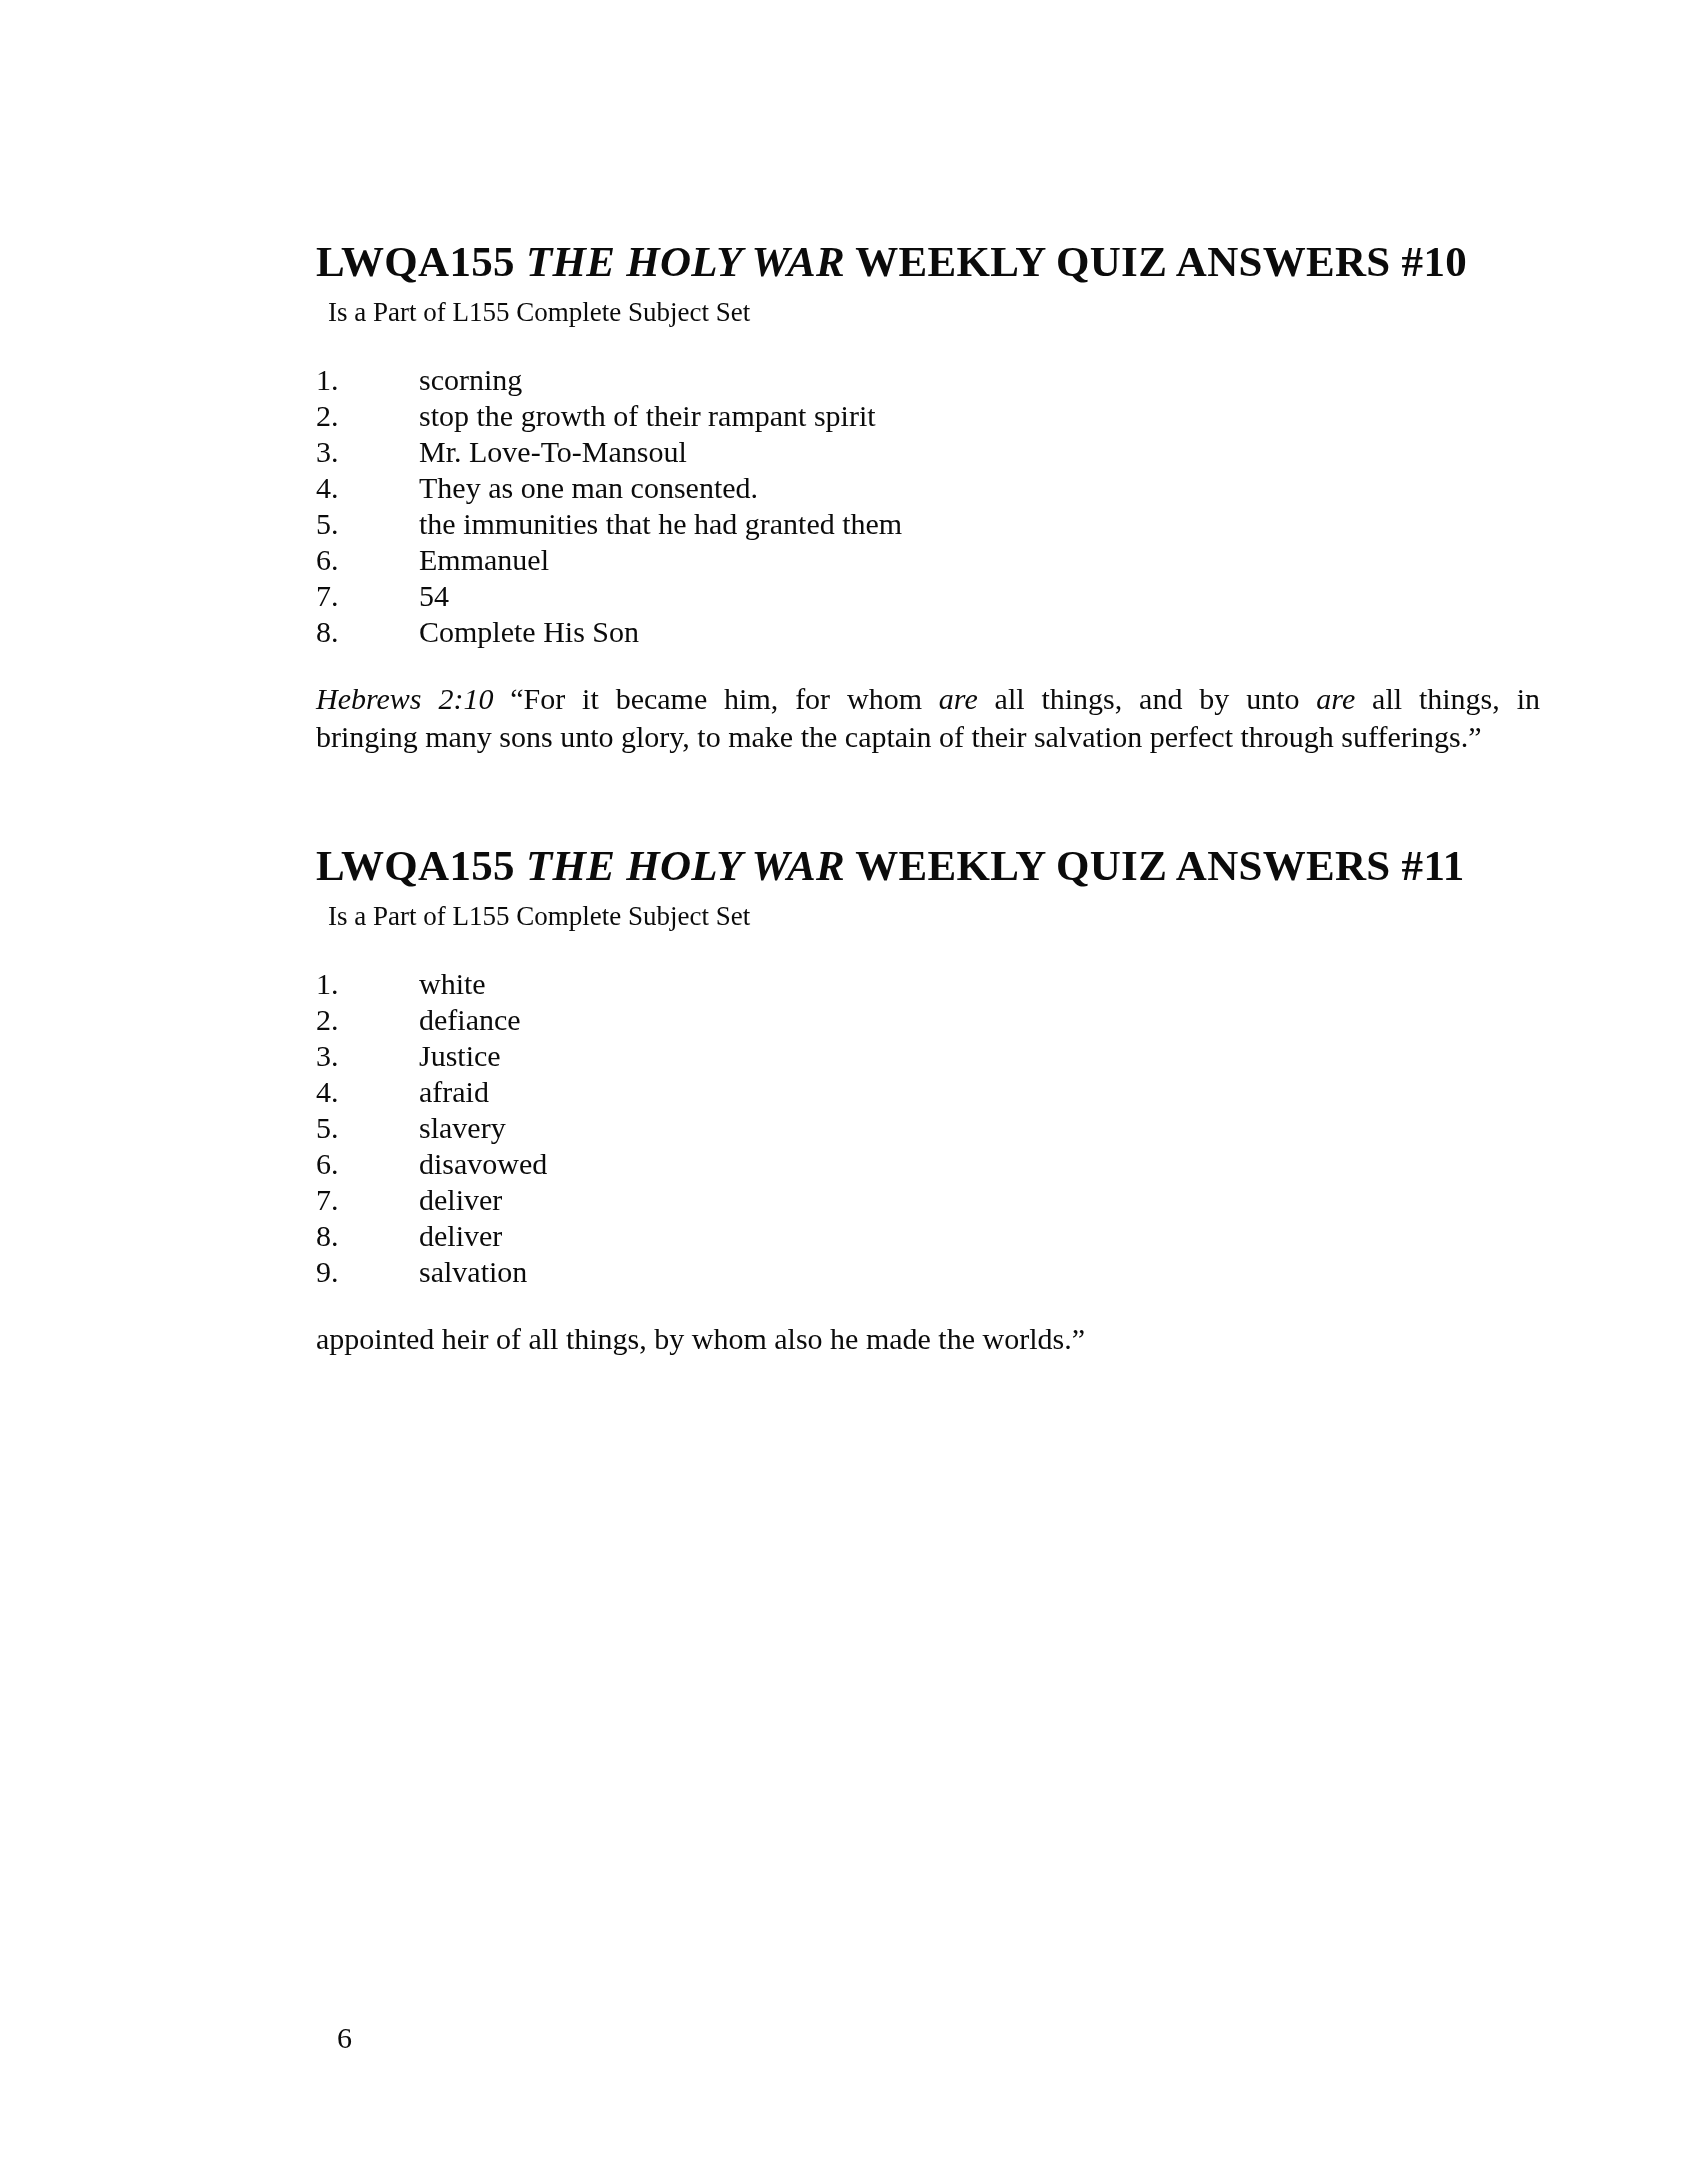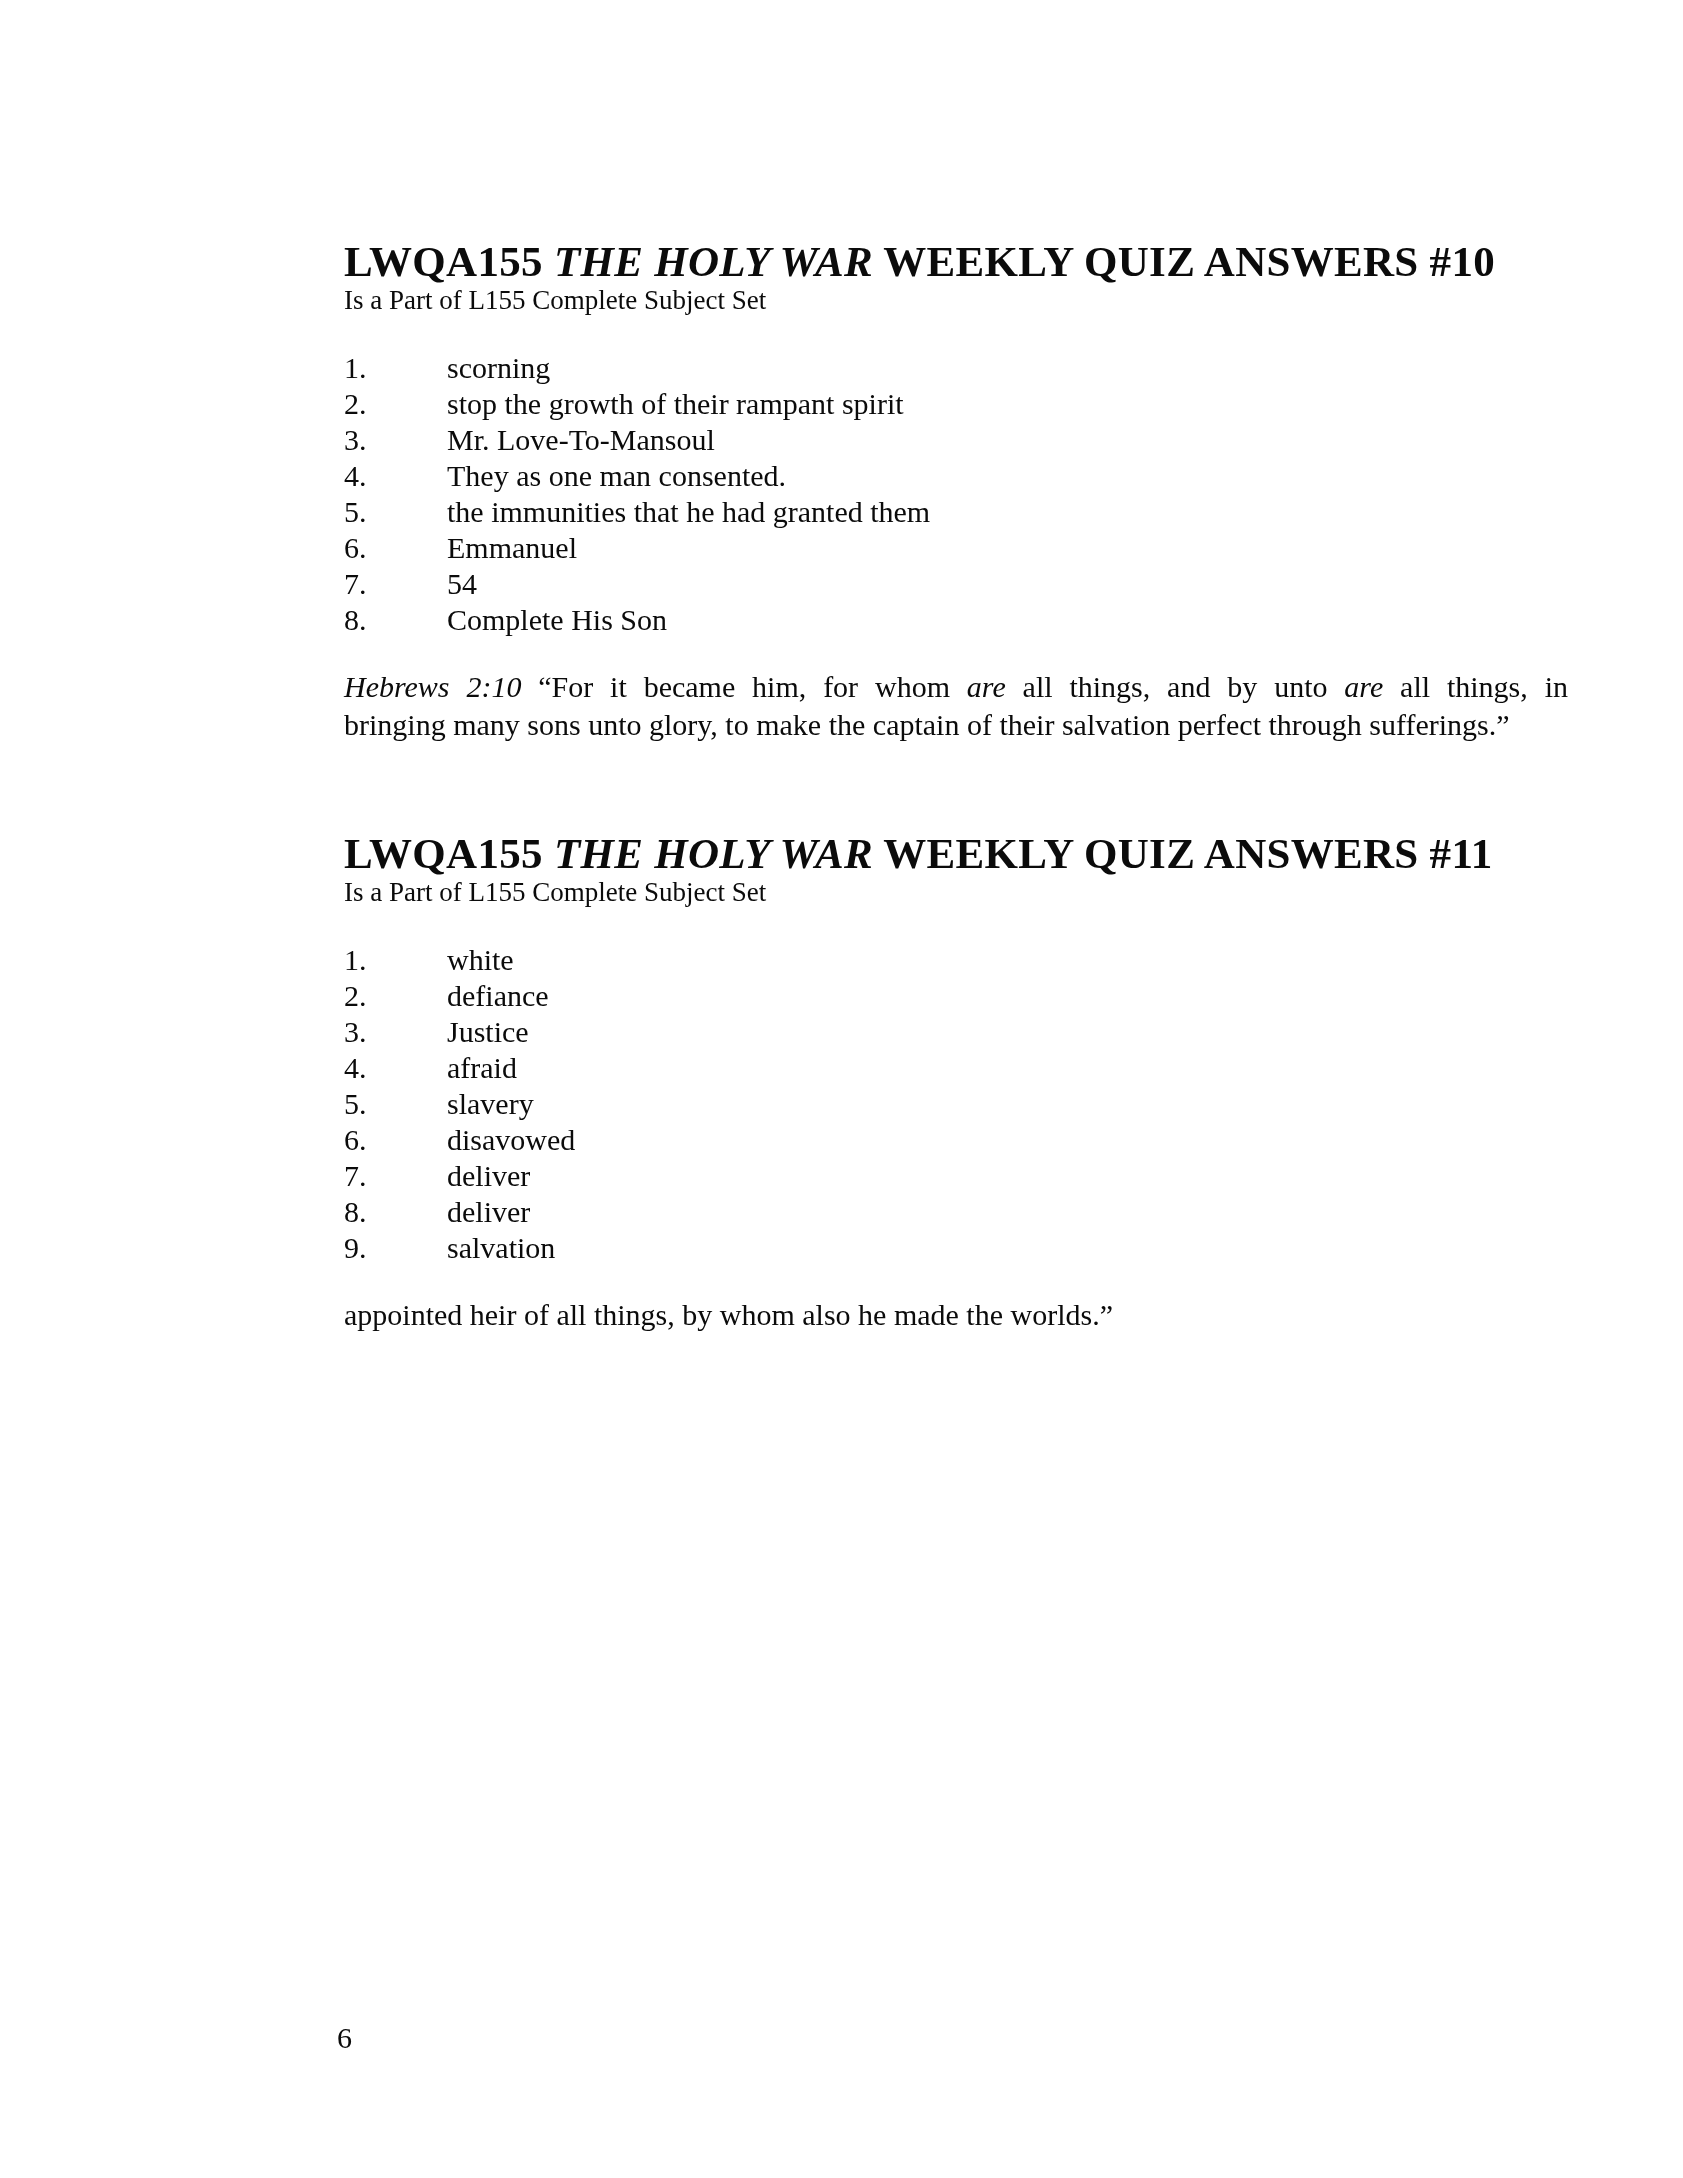--- a/index.html
+++ b/index.html
@@ -11,39 +11,39 @@
     position: relative;
     width: 1683px;
     height: 2178px;
     background: #ffffff;
     color: #0b0b0b;
     font-family: "Liberation Serif", "DejaVu Serif", serif;
     overflow: hidden;
   }
   .content {
     position: absolute;
-    left: 344px;
+    left: 316px;
     top: 0;
     width: 1224px;
   }
   .sec-title {
     margin: 0;
     font-size: 43px;
     line-height: 46px;
     font-weight: bold;
     white-space: nowrap;
     letter-spacing: 0.3px;
   }
   .sec-title .ital { font-style: italic; }
   .section--first .sec-title { margin-top: 239px; }
   .section--second .sec-title { margin-top: 87px; }
   .sec-sub {
     font-size: 27px;
     line-height: 31px;
-    margin: 0;
+    margin: 12px;
   }
   .answers {
     margin: 34px 0 0 0;
     padding: 0;
     font-size: 30px;
     line-height: 36px;
   }
   .arow { display: flex; }
   .arow .num { flex: 0 0 103px; width: 103px; }
   .quote {

